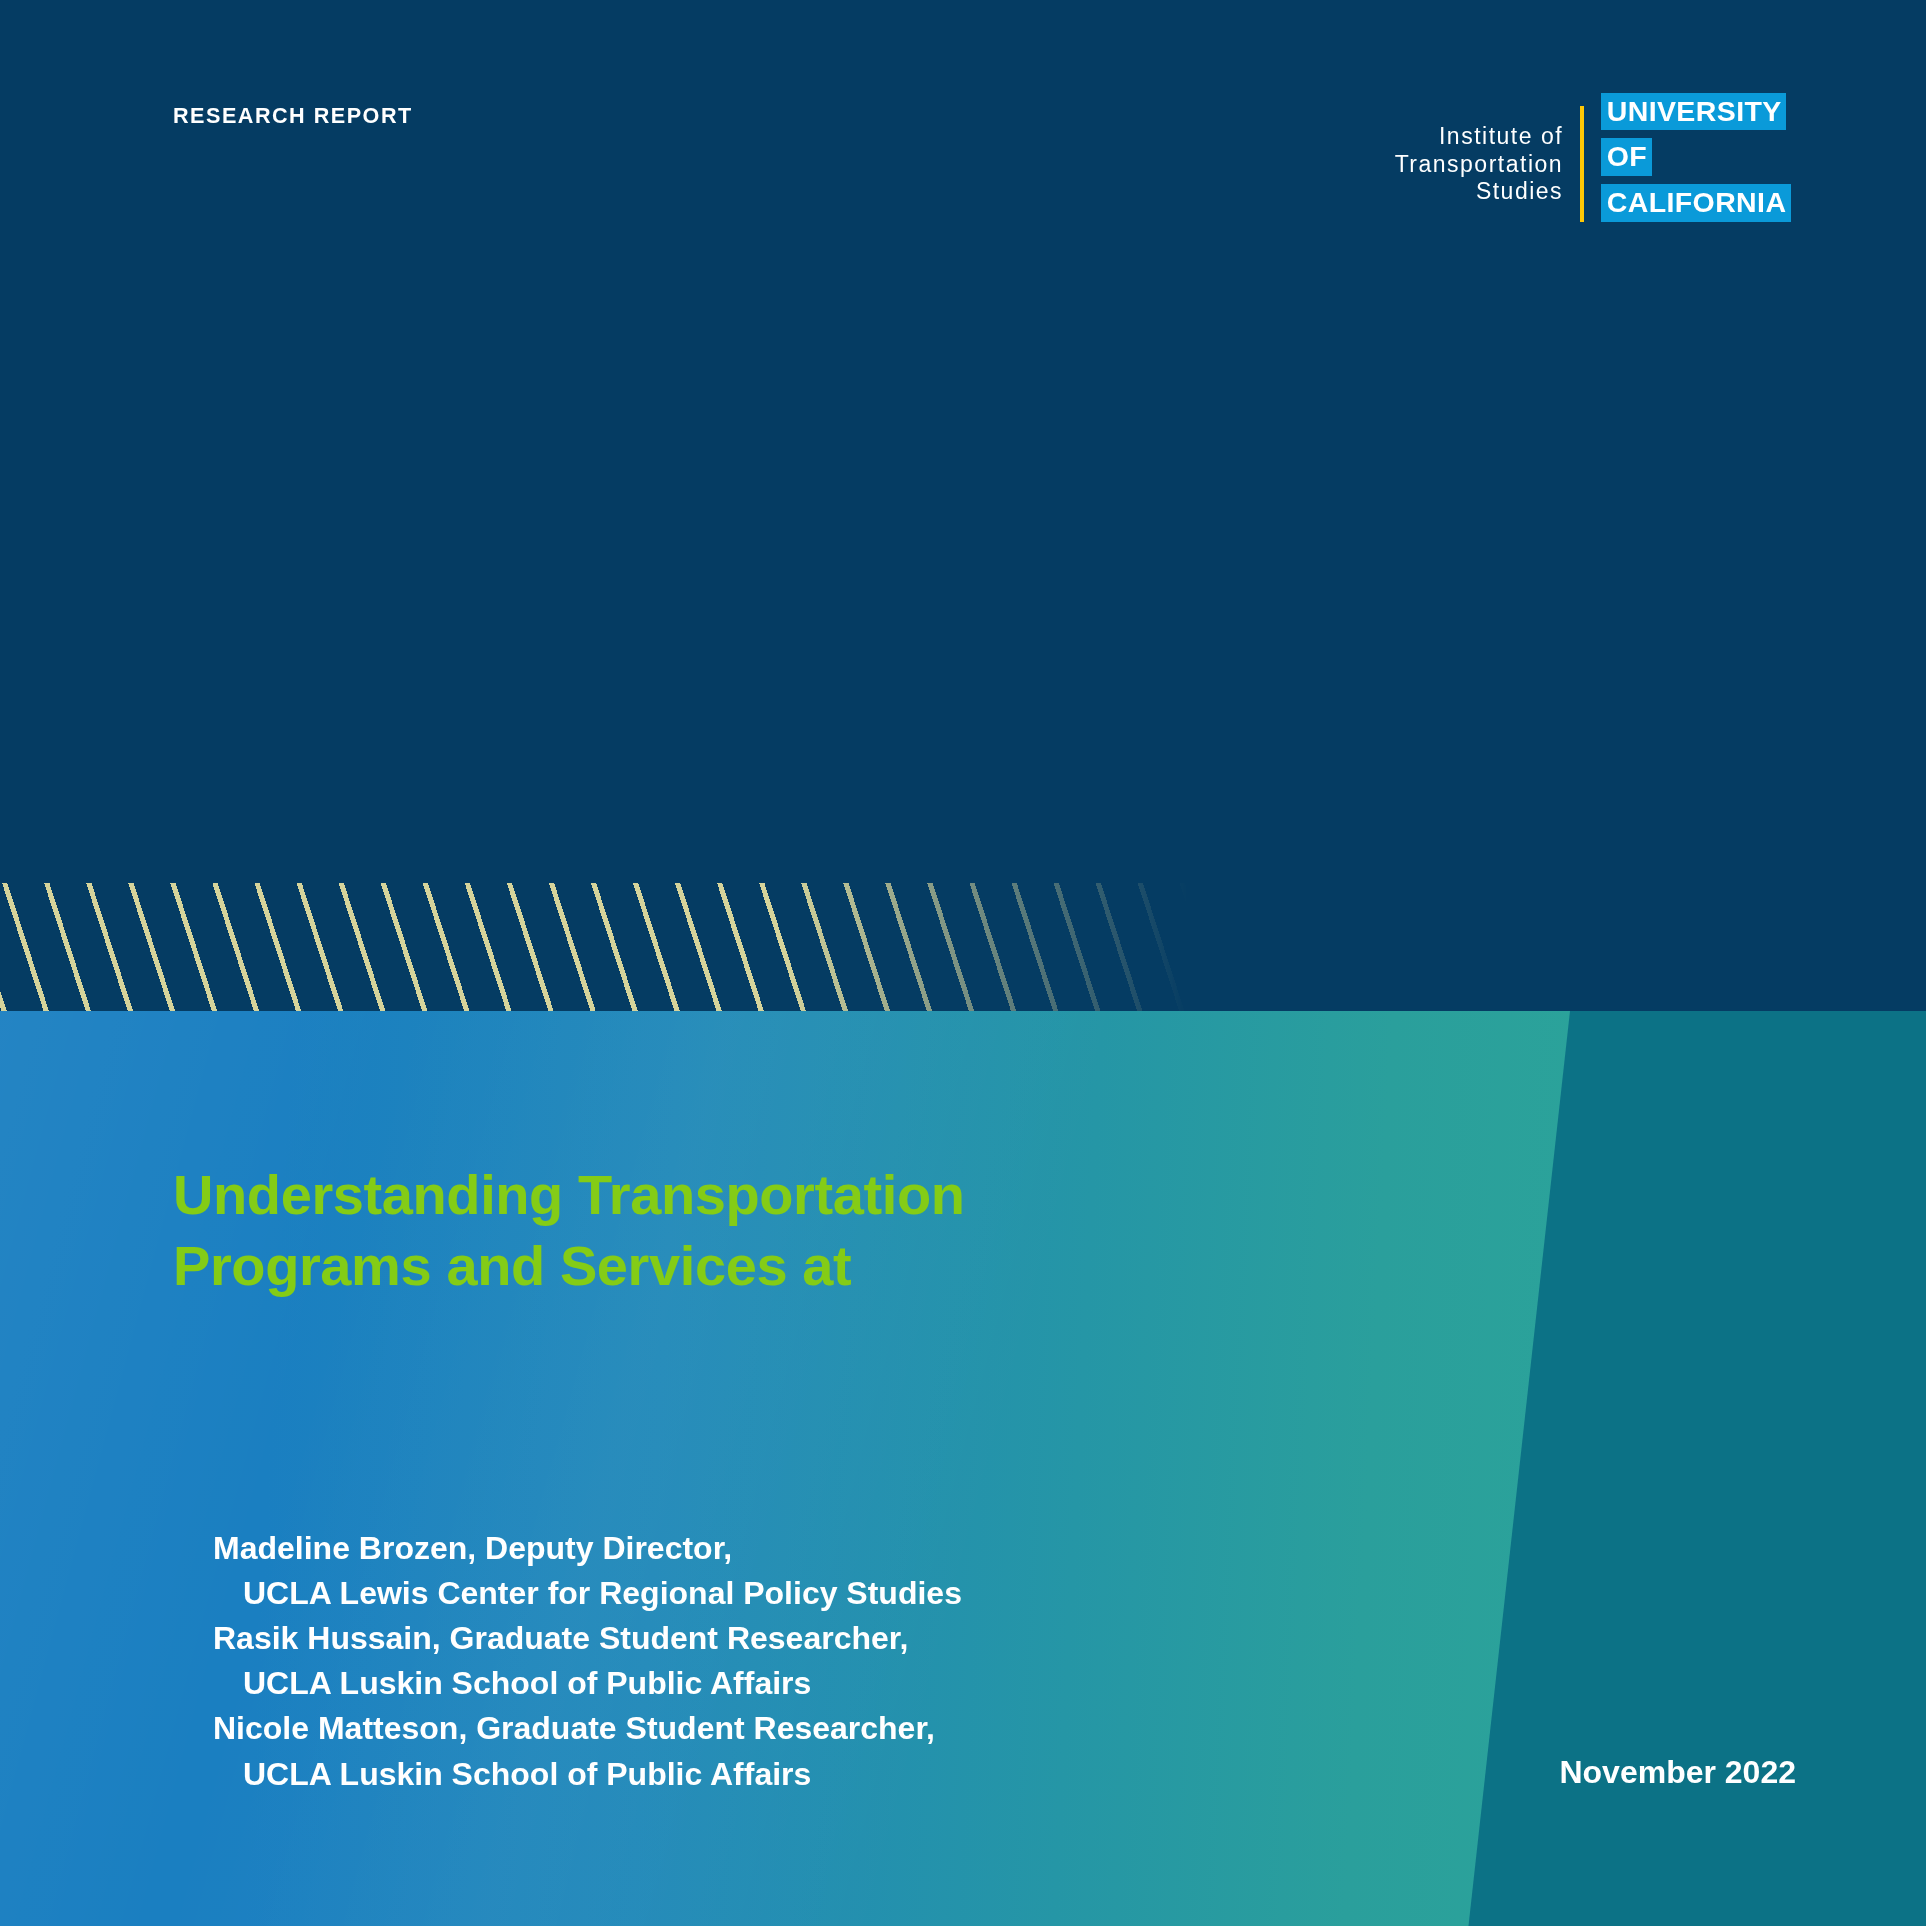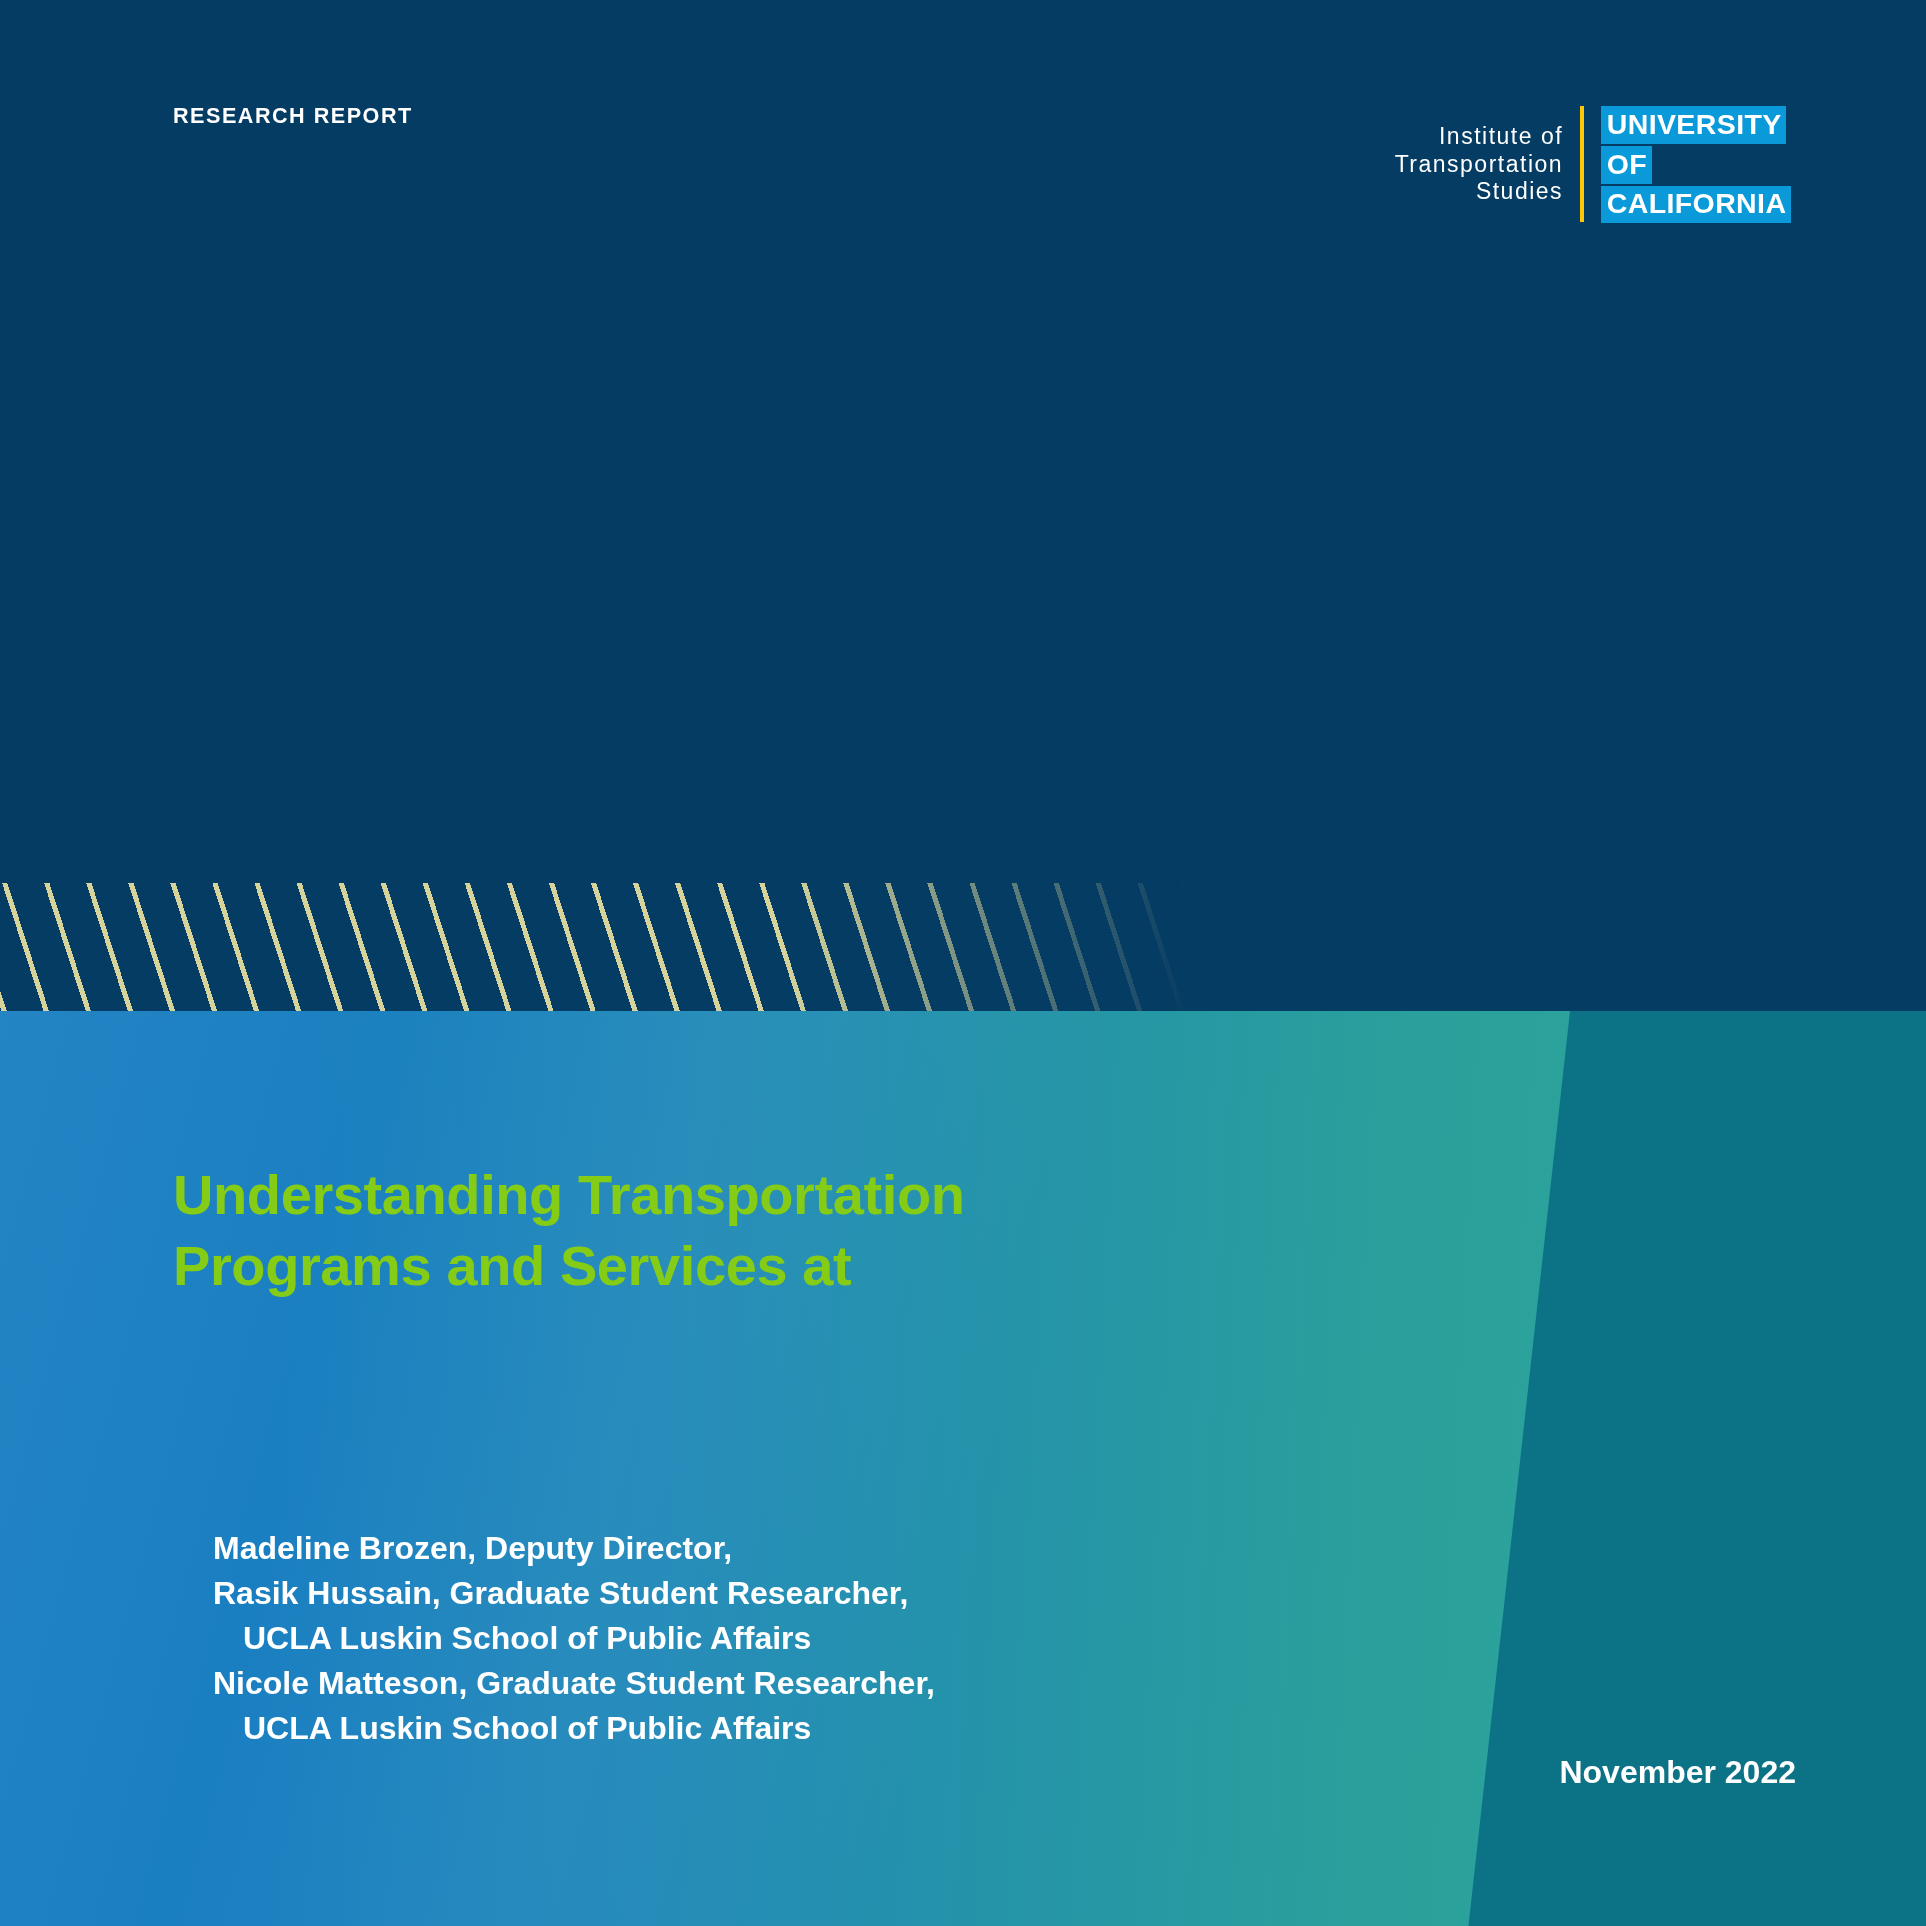--- a/index.html
+++ b/index.html
@@ -54,24 +54,24 @@
     white-space: nowrap;
   }
   .gold-rule {
     width: 4.2px;
     background: #ffc805;
     flex: 0 0 auto;
   }
   .uc-blocks {
     display: flex;
     flex-direction: column;
-    justify-content: space-between;
+    justify-content: flex-end;
     align-items: flex-start;
     padding-left: 17px;
-    gap: 2px;
+    gap: 8px;
   }
   .uc-blocks span {
     display: block;
     background: #0a9ad9;
     color: #ffffff;
     font-size: 28.5px;
     font-weight: bold;
     line-height: 1;
     padding: 3.9px 4.6px 5.4px 5.4px;
     letter-spacing: 0.4px;
@@ -187,20 +187,21 @@
 
   <div class="hero-panel"></div>
 
   <div class="hero-title">
     <div>Understanding Transportation</div>
     <div>Programs and Services at</div>
   </div>
 
   <div class="authors">
     <div>Madeline Brozen, Deputy Director,</div>
+    <div class="affil">UCLA Lewis Center for Regional Policy Studies</div>
     <div>Rasik Hussain, Graduate Student Researcher,</div>
     <div class="affil">UCLA Luskin School of Public Affairs</div>
     <div>Nicole Matteson, Graduate Student Researcher,</div>
     <div class="affil">UCLA Luskin School of Public Affairs</div>
   </div>
 
   <div class="pub-date">November 2022</div>
 
 </div>
 

